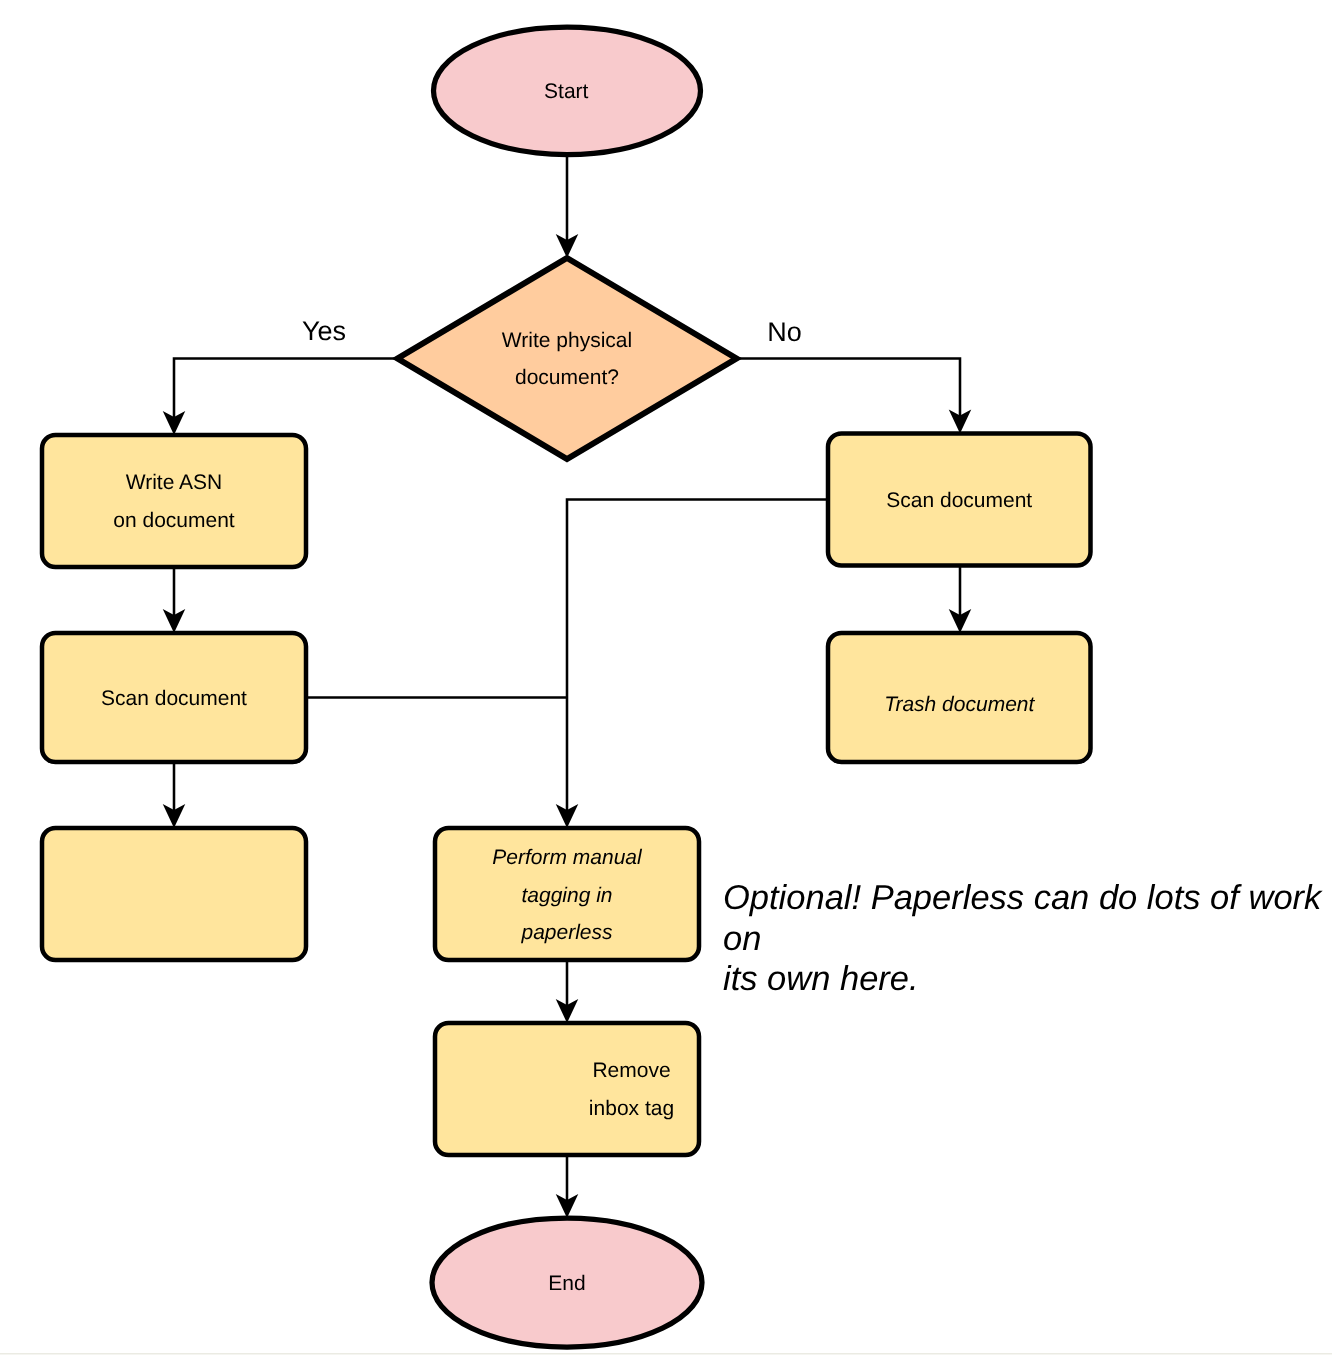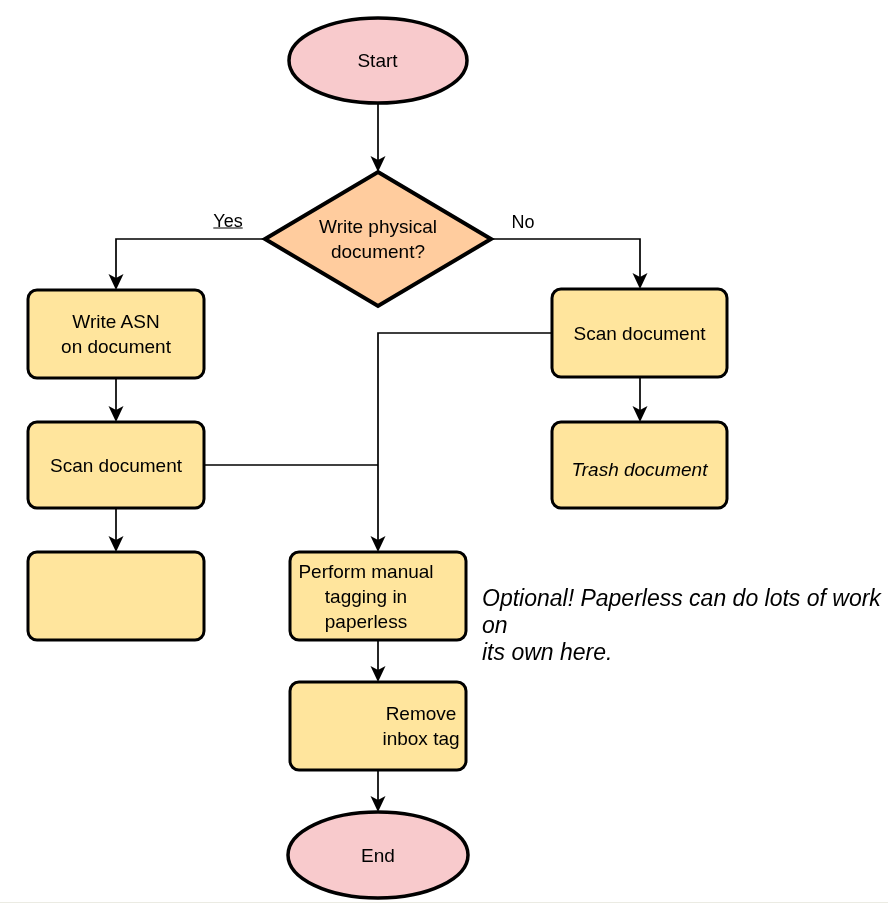--- a/index.html
+++ b/index.html
@@ -20,21 +20,21 @@
     left: 0;
     top: 0;
   }
   .node-label {
     position: absolute;
     display: flex;
     align-items: center;
     justify-content: center;
     text-align: center;
     white-space: pre-line;
-    font-size: 19px;
+    font-size: 14px;
     line-height: 25px;
     color: #000000;
     pointer-events: none;
   }
   .edge-label {
     position: absolute;
     transform: translate(-50%, -50%);
     font-size: 18px;
     color: #000000;
     white-space: nowrap;
@@ -118,30 +118,30 @@
   <div class="node-label" style="left:28px; top:290px; width:176px; height:88px;">Write ASN
 on document</div>
 
   <div class="node-label" style="left:28px; top:422px; width:176px; height:86px;">Scan document</div>
 
 
   <div class="node-label" style="left:552px; top:289px; width:175px; height:88px;">Scan document</div>
 
   <div class="node-label" style="left:552px; top:422px; width:175px; height:94px;font-style:italic;">Trash document</div>
 
-  <div class="node-label" style="left:278px; top:552px; width:176px; height:88px;">Perform manual
+  <div class="node-label" style="left:290px; top:552px; width:176px; height:88px;font-style:italic;">Perform manual
 tagging in
 paperless</div>
 
   <div class="node-label" style="left:290px; top:682px; width:176px; height:88px;margin-left:43px;">Remove
 inbox tag</div>
 
   <div class="node-label" style="left:288px; top:812px; width:180px; height:86px;">End</div>
 
-  <div class="edge-label" style="left:228px; top:221px;text-decoration:underline;">Yes</div>
+  <div class="edge-label" style="left:216px; top:221px;">Yes</div>
 
   <div class="edge-label" style="left:523px; top:222px;">No</div>
 
   <div class="annotation" style="left:482px; top:585px; width:400px;">Optional! Paperless can do lots of work on
 its own here.</div>
 
   <div class="bottom-rule"></div>
 
 </div>
 

